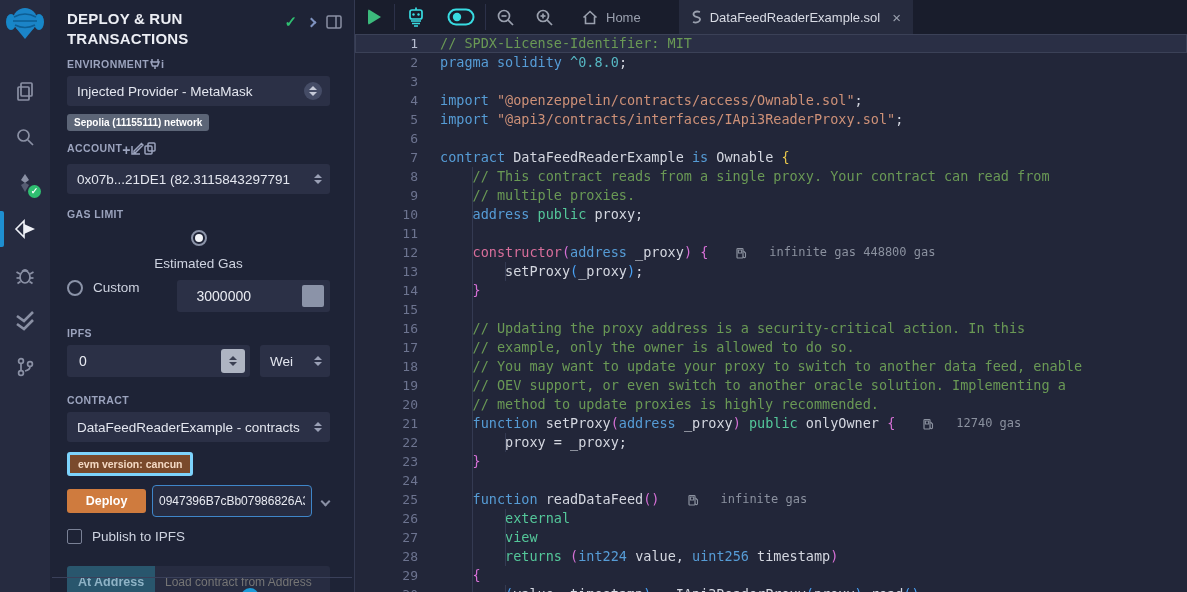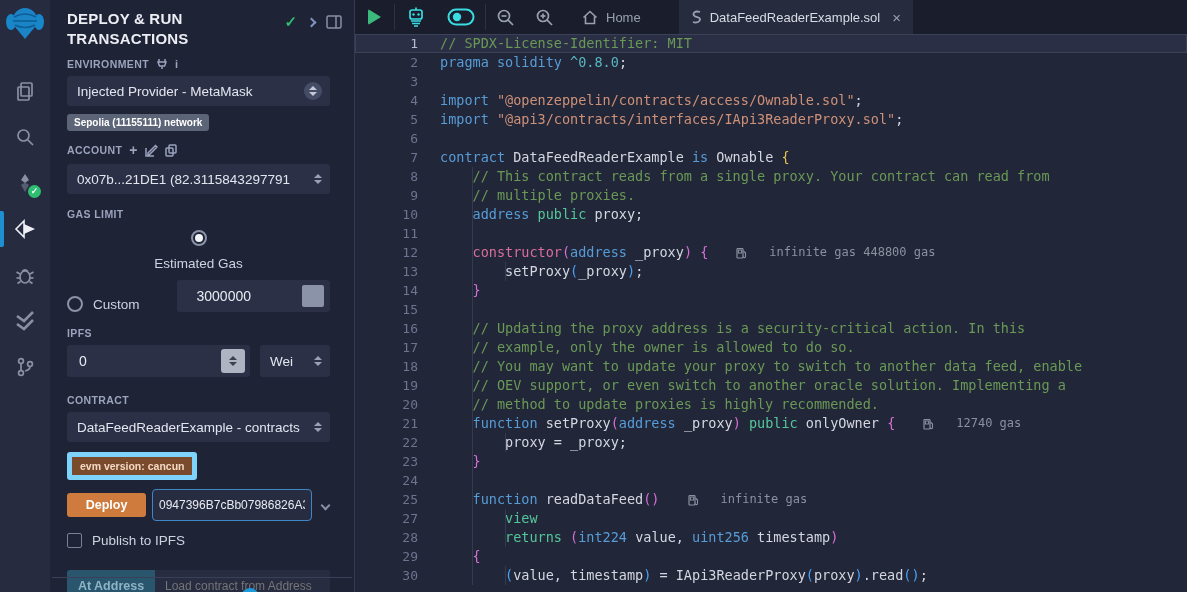--- a/index.html
+++ b/index.html
@@ -20,46 +20,46 @@
   
   .sidepanel{ width:305px; flex:none; background:#1e2336; border-right:1px solid #343a52; position:relative; overflow:hidden;}
   .panel-header{ display:flex; align-items:flex-start; padding:9px 12px 4px 17px;}
   .panel-title{ font-size:15px; font-weight:bold; color:#eceef4; line-height:1.3; letter-spacing:.2px;}
   .header-icons{ margin-left:auto; display:flex; align-items:center; gap:11px; padding-top:4px;}
   .glyph-check{ color:#2fbf71; font-size:15px; font-weight:bold; cursor:pointer;}
   .chev{ display:inline-block; width:7px; height:7px; border-right:2px solid #8a90a4; border-bottom:2px solid #8a90a4; }
   .chev.right{ transform:rotate(-45deg);}
   .chev.down{ transform:rotate(45deg);}
   .section{ padding:0 24px 0 17px;}
-  .lbl{ font-size:10.5px; font-weight:bold; color:#9ba3bd; letter-spacing:.4px; display:flex; align-items:center; gap:7px;}
+  .lbl{ font-size:10.5px; font-weight:bold; color:#9ba3bd; letter-spacing:.4px; display:flex; align-items:flex-start; }
   .lbl svg{ stroke:#9ba3bd; fill:none; stroke-width:1.5;}
   .lbl .itext{ font-size:11px; font-weight:bold; font-style:normal; cursor:pointer;}
   .sel{ margin-top:6px; height:30px; background:#2b3046; border-radius:3px; display:flex; align-items:center; padding:0 8px 0 10px; font-size:13.5px; color:#e3e6ef; cursor:pointer;}
   .sel .grow{ flex:1; white-space:nowrap; overflow:hidden;}
   .updown{ display:inline-flex; flex-direction:column; gap:2px; align-items:center;}
   .updown i{ width:0; height:0; border-left:4px solid transparent; border-right:4px solid transparent;}
   .updown i.u{ border-bottom:4px solid #9aa0b5;}
   .updown i.d{ border-top:4px solid #9aa0b5;}
   .circle-stepper{ width:18px; height:18px; border-radius:50%; background:#454c66; display:flex; align-items:center; justify-content:center;}
   .circle-stepper .updown i.u{border-bottom-color:#c6cad8;} .circle-stepper .updown i.d{border-top-color:#c6cad8;}
   .net-badge{ display:inline-block; margin-top:8px; background:#5c6577; color:#fff; font-size:10px; font-weight:bold; padding:3px 7px; border-radius:3px;}
   .radio-row{ display:flex; align-items:center; gap:10px; margin-top:10px; font-size:13.5px; color:#ced3e0;flex-direction:column;}
   .radio{ width:16px; height:16px; border-radius:50%; border:2px solid #8b93a8; flex:none; position:relative; cursor:pointer;}
   .radio.sel-on::after{ content:""; position:absolute; inset:2px; border-radius:50%; background:#f2f4f8;}
-  .custom-row{ display:flex; align-items:flex-end; margin-top:9px;}
+  .custom-row{ display:flex; align-items:flex-start; margin-top:9px;}
   .gas-input-wrap{ margin-left:37px; flex:1; height:32px; background:#2b3046; border-radius:3px; display:flex; align-items:center; padding:0 6px 0 20px;}
   .gas-input-wrap input{ background:transparent; border:none; outline:none; color:#e9ebf2; font-size:14px; width:90px; font-family:"Liberation Sans",sans-serif;}
   .grey-square{ margin-left:auto; width:22px; height:22px; background:#8b93a8; border-radius:2px; cursor:pointer;}
   .value-row{ display:flex; align-items:center; gap:10px; margin-top:6px;}
   .value-input-wrap{ width:183px; height:32px; background:#2b3046; border-radius:3px; display:flex; align-items:center; padding:0 5px 0 12px;}
   .value-input-wrap input{ background:transparent; border:none; outline:none; color:#e9ebf2; font-size:14px; width:130px; font-family:"Liberation Sans",sans-serif;}
   .stepper-box{ margin-left:auto; width:24px; height:24px; background:#aeb4c2; border-radius:3px; display:flex; align-items:center; justify-content:center; cursor:pointer;}
   .stepper-box .updown i.u{ border-bottom-color:#3a3f52;} .stepper-box .updown i.d{ border-top-color:#3a3f52;}
   .unit-sel{ flex:1; height:32px; margin-top:0;}
-  .evm-badge{ display:inline-block; margin-top:10px; background:#7a4a2c; border:5px solid #7dd3fc; color:#f4d9c4; font-size:10.5px; font-weight:bold; padding:3px 8px; border-radius:3px;}
+  .evm-badge{ display:inline-block; margin-top:10px; background:#7a4a2c; border:3px solid #7dd3fc; color:#f4d9c4; font-size:10.5px; font-weight:bold; padding:3px 8px; border-radius:3px;}
   .deploy-row{ display:flex; align-items:center; margin-top:9px; gap:6px;}
   .btn-deploy{ width:79px; height:24px; background:#cf7b3e; border:none; border-radius:3px; color:#fff; font-weight:bold; font-size:12.5px; cursor:pointer; font-family:"Liberation Sans",sans-serif;}
   .deploy-input{ width:160px; height:32px; background:#272c41; border:1.5px solid #3f86c9; border-radius:4px; color:#e9ebf2; font-size:12px; padding:0 6px; text-align:right; outline:none; font-family:"Liberation Sans",sans-serif;}
   .chk-row{ display:flex; align-items:center; gap:10px; margin-top:12px; font-size:13.5px; color:#ced3e0;}
   .chkbox{ width:15px; height:15px; border:1.5px solid #7a8196; border-radius:2px; background:transparent; cursor:pointer;}
   .ataddr-row{ display:flex; align-items:center; margin-top:22px;}
   .btn-ataddr{ width:99px; height:32px; background:#29566d; border:none; border-radius:3px 0 0 3px; color:#8fb3c6; font-weight:bold; font-size:12.5px; cursor:pointer; font-family:"Liberation Sans",sans-serif;}
   .ataddr-input{ flex:1; height:32px; background:#272c41; border:none; border-radius:0 3px 3px 0; color:#6f7689; font-size:12px; padding:0 10px; outline:none; font-family:"Liberation Sans",sans-serif;}
   .panel-footer{ position:absolute; left:0; right:0; bottom:-14px; border-top:1px solid #3a405a; margin:0 2px 0 2px; padding:10px 20px 0 20px; display:flex; align-items:center; gap:8px;}
   .trans-label{ font-size:15px; font-weight:bold; color:#c87d45;}
@@ -373,20 +373,21 @@
                 <path d="M7.5 4 L9.5 6 V9.5 A1.1 1.1 0 0 1 7.3 9.5" fill="none" stroke="#8b919f" stroke-width="1.1"></path>
               </svg><span>12740 gas</span></span><i class="guide" style="left: 117.4px;"></i></div>
           <div class="cl"><span class="ln">22</span><span class="ct"><span class="tk-d">        </span><span class="tk-d">proxy = _proxy;</span></span><i class="guide" style="left: 117.4px;"></i><i class="guide" style="left: 149.8px;"></i></div>
           <div class="cl"><span class="ln">23</span><span class="ct"><span class="tk-d">    </span><span class="tk-m">}</span></span><i class="guide" style="left: 117.4px;"></i></div>
           <div class="cl"><span class="ln">24</span><span class="ct"></span><i class="guide" style="left: 117.4px;"></i></div>
           <div class="cl"><span class="ln">25</span><span class="ct"><span class="tk-d">    </span><span class="tk-k">function</span><span class="tk-d"> readDataFeed</span><span class="tk-m">(</span><span class="tk-m">)</span></span><span class="gas"><svg width="11" height="12" viewBox="0 0 11 12">
                 <rect x="1" y="1.5" width="6" height="9.5" rx="0.8" fill="none" stroke="#8b919f" stroke-width="1.2"></rect>
                 <rect x="2.4" y="3" width="3.2" height="3" fill="none" stroke="#8b919f" stroke-width="1"></rect>
                 <path d="M7.5 4 L9.5 6 V9.5 A1.1 1.1 0 0 1 7.3 9.5" fill="none" stroke="#8b919f" stroke-width="1.1"></path>
               </svg><span>infinite gas</span></span><i class="guide" style="left: 117.4px;"></i></div>
+          <div class="cl"><span class="ln">26</span><span class="ct"><span class="tk-d">        </span><span class="tk-g">external</span></span><i class="guide" style="left: 117.4px;"></i><i class="guide" style="left: 149.8px;"></i></div>
           <div class="cl"><span class="ln">27</span><span class="ct"><span class="tk-d">        </span><span class="tk-g">view</span></span><i class="guide" style="left: 117.4px;"></i><i class="guide" style="left: 149.8px;"></i></div>
           <div class="cl"><span class="ln">28</span><span class="ct"><span class="tk-d">        </span><span class="tk-g">returns</span><span class="tk-d"> </span><span class="tk-m">(</span><span class="tk-k">int224</span><span class="tk-d"> value, </span><span class="tk-k">uint256</span><span class="tk-d"> timestamp</span><span class="tk-m">)</span></span><i class="guide" style="left: 117.4px;"></i><i class="guide" style="left: 149.8px;"></i></div>
           <div class="cl"><span class="ln">29</span><span class="ct"><span class="tk-d">    </span><span class="tk-m">{</span></span><i class="guide" style="left: 117.4px;"></i></div>
           <div class="cl"><span class="ln">30</span><span class="ct"><span class="tk-d">        </span><span class="tk-b">(</span><span class="tk-d">value, timestamp</span><span class="tk-b">)</span><span class="tk-d"> = IApi3ReaderProxy</span><span class="tk-b">(</span><span class="tk-d">proxy</span><span class="tk-b">)</span><span class="tk-d">.read</span><span class="tk-b">(</span><span class="tk-b">)</span><span class="tk-d">;</span></span><i class="guide" style="left: 117.4px;"></i><i class="guide" style="left: 149.8px;"></i></div>
         </div>
     </div>
   </div>
 
 </div>
 

